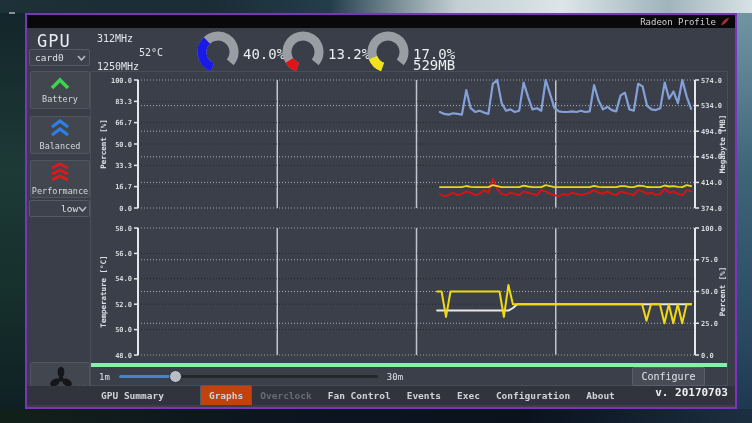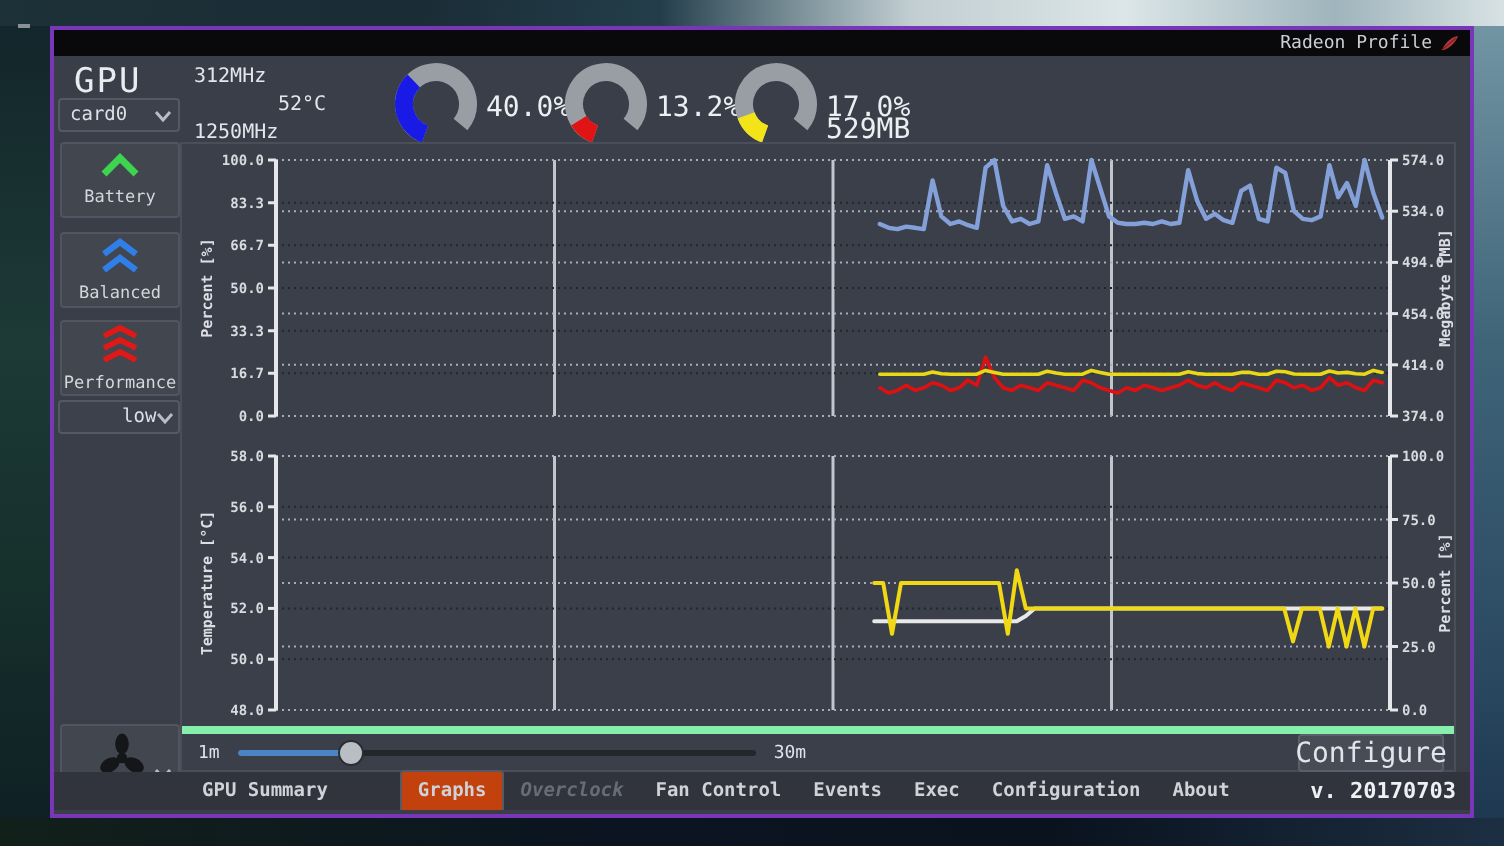--- a/index.html
+++ b/index.html
@@ -54,31 +54,31 @@
   text.tick { font-family:"DejaVu Sans Mono", monospace; font-size:7px; font-weight:700; fill:#d8dade; }
   text.axis-title { font-family:"DejaVu Sans Mono", monospace; font-size:7.5px; font-weight:700; fill:#dcdee4; }
 
   .slider-row { position:absolute; left:0; right:0; top:291px; height:23px; display:flex;
     align-items:center; padding-left:8px; font-size:9px; color:#dfe2e8; border-top:4px solid #86efac; }
   .slider { position:relative; width:259px; height:13px; margin:0 9px; }
   .slider .track { position:absolute; left:0; right:0; top:5px; height:3px; background:#23262b; border-radius:2px; }
   .slider .fill { position:absolute; left:0; width:52px; top:5px; height:3px; background:#4a84c4; border-radius:2px; }
   .slider .handle { position:absolute; left:50px; top:0; width:13px; height:13px; border-radius:50%;
     background:#b9bdc4; border:1px solid #2a2d33; }
-  .configure-btn { margin-left:auto; margin-right:5px; width:73px; height:19px; background:#484c57;
-    border:1px solid #5a5f6a; border-radius:2px; color:#e2e4ea; font-size:14px;
+  .configure-btn { margin-left:auto; margin-right:22px; width:73px; height:19px; background:#484c57;
+    border:1px solid #5a5f6a; border-radius:2px; color:#e2e4ea; font-size:10px;
     font-family:"DejaVu Sans Mono", monospace; display:flex; align-items:center; justify-content:center; }
 
   
   .tabbar { position:absolute; left:0; right:0; top:358px; height:19px; background:#31343d;
-    display:flex; align-items:flex-end; padding-left:66px; }
+    display:flex; padding-left:66px; }
   .tab { font-size:9.5px; font-weight:700; color:#cfd2d8; padding:2px 8px 4px 8px; }
   .tab.active { background:#c2410c; border:1px solid #555a64; border-bottom:none;
     border-radius:2px 2px 0 0; padding-top:4px; margin-top:-3px;margin-left:28px; }
-  .tab.disabled { color:#686c76;font-style:italic; }
+  .tab.disabled { color:#686c76; }
   .version { margin-left:auto; margin-right:7px; font-size:11px; font-weight:700; color:#eef0f4; padding-bottom:3px; }
 </style>
 </head>
 <body>
 
 <div class="desktop">
   <div class="sky"></div>
   <div class="ground"></div>
   <div class="rightbg"></div>
   <div class="leftbg"></div>

